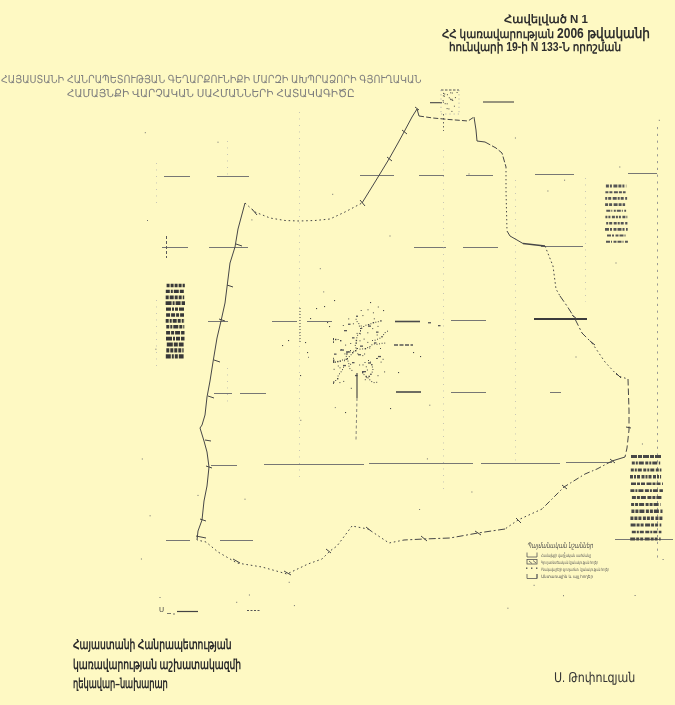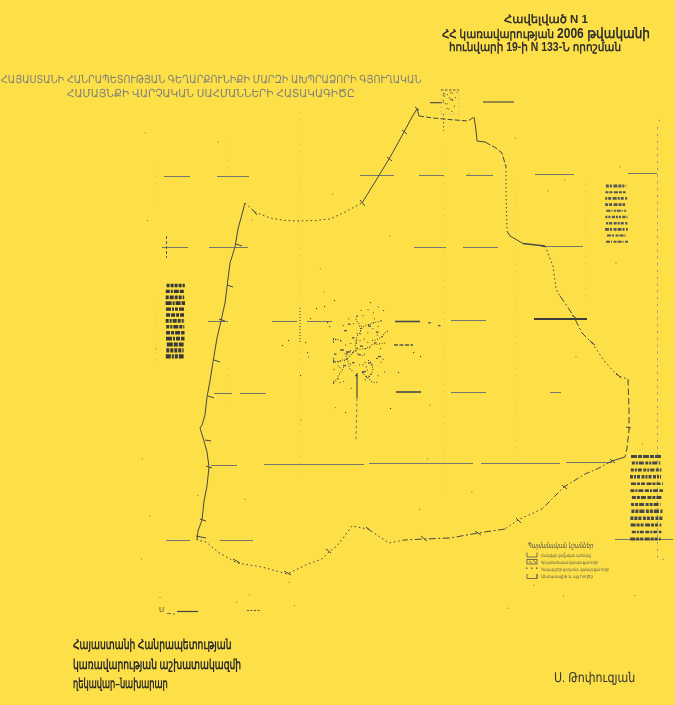--- a/index.html
+++ b/index.html
@@ -1,15 +1,15 @@
 <!DOCTYPE html>
 <html><head><meta charset="utf-8">
 <style>
 html,body{margin:0;padding:0;background:#fff;}
-#page{position:relative;width:675px;height:705px;background:#fde047;overflow:hidden;
+#page{position:relative;width:675px;height:705px;background:#fef9c3;overflow:hidden;
   font-family:"Liberation Sans",sans-serif;}
 .hdr{position:absolute;left:408px;width:276px;text-align:center;color:#2e2e2e;font-weight:bold;transform-origin:50% 50%;white-space:nowrap;}
 .t{position:absolute;color:#7e7e7e;white-space:nowrap;transform-origin:0 0;filter:blur(0.25px);}
 .bl{position:absolute;left:73px;top:635px;font-size:13.5px;font-weight:bold;color:#2a2a2a;line-height:19.5px;white-space:nowrap;transform:scaleX(0.68);transform-origin:0 0;}
 .sig{position:absolute;left:554px;top:669px;font-size:13.5px;color:#333;white-space:nowrap;transform:scaleX(0.82);transform-origin:0 0;}
 svg{position:absolute;left:0;top:0;}
 </style></head>
 <body>
 <div id="page">
 <div class="hdr" style="top:12px;font-size:11.5px;">Հավելված N 1</div>

